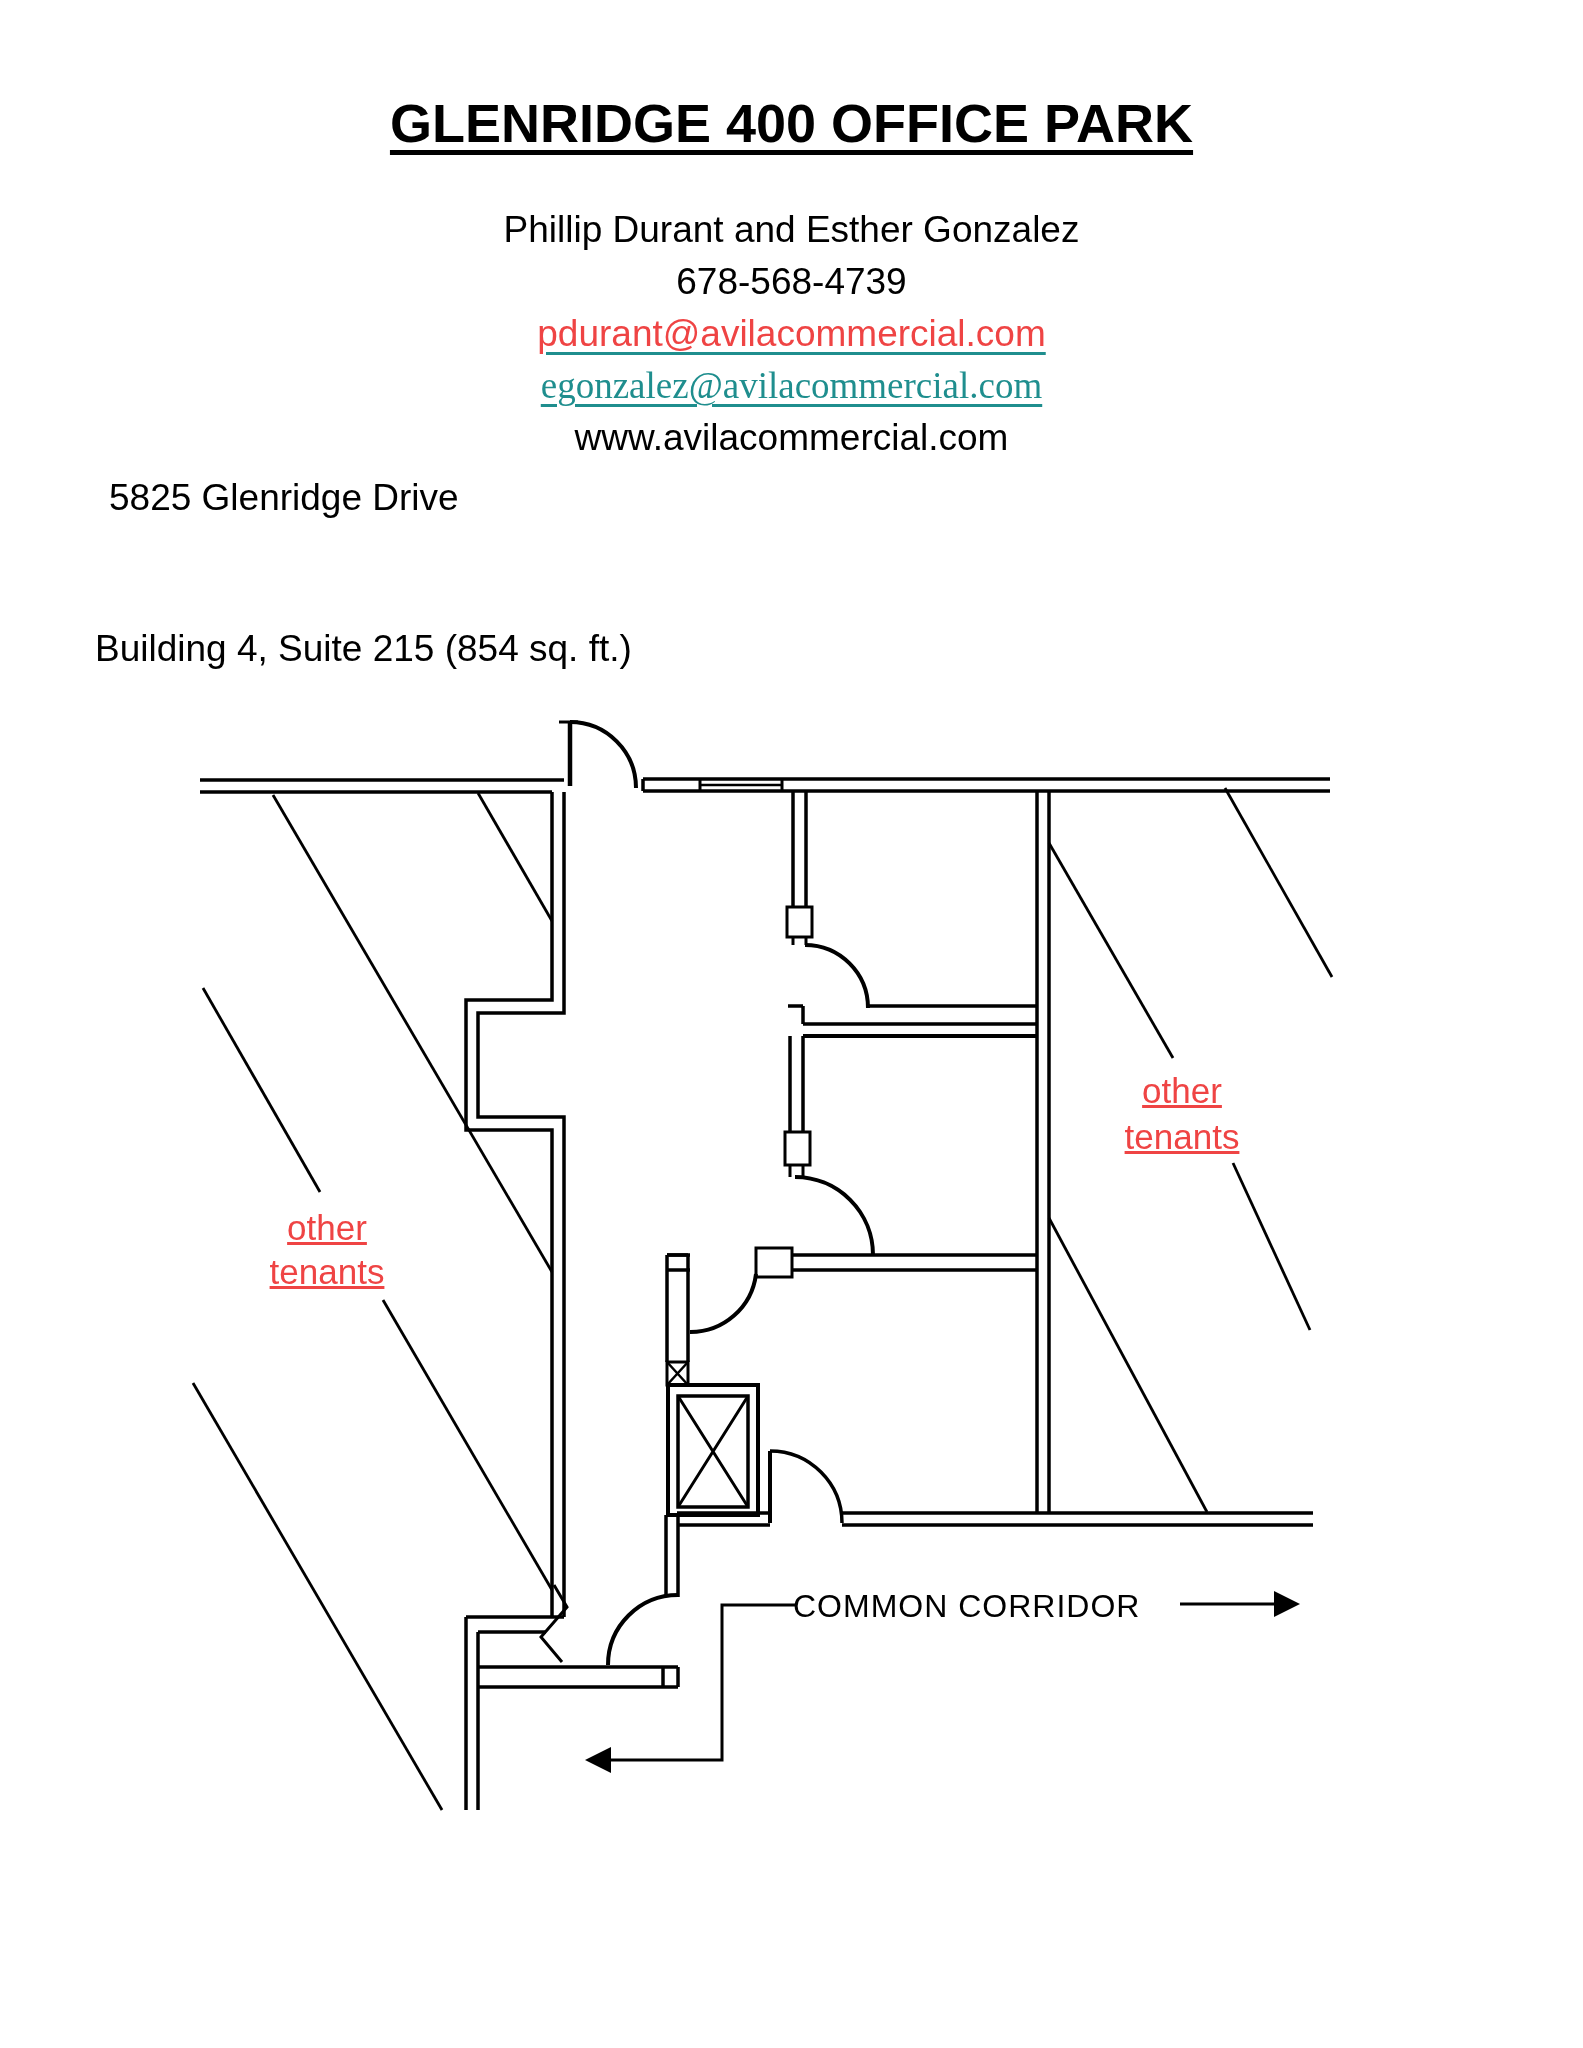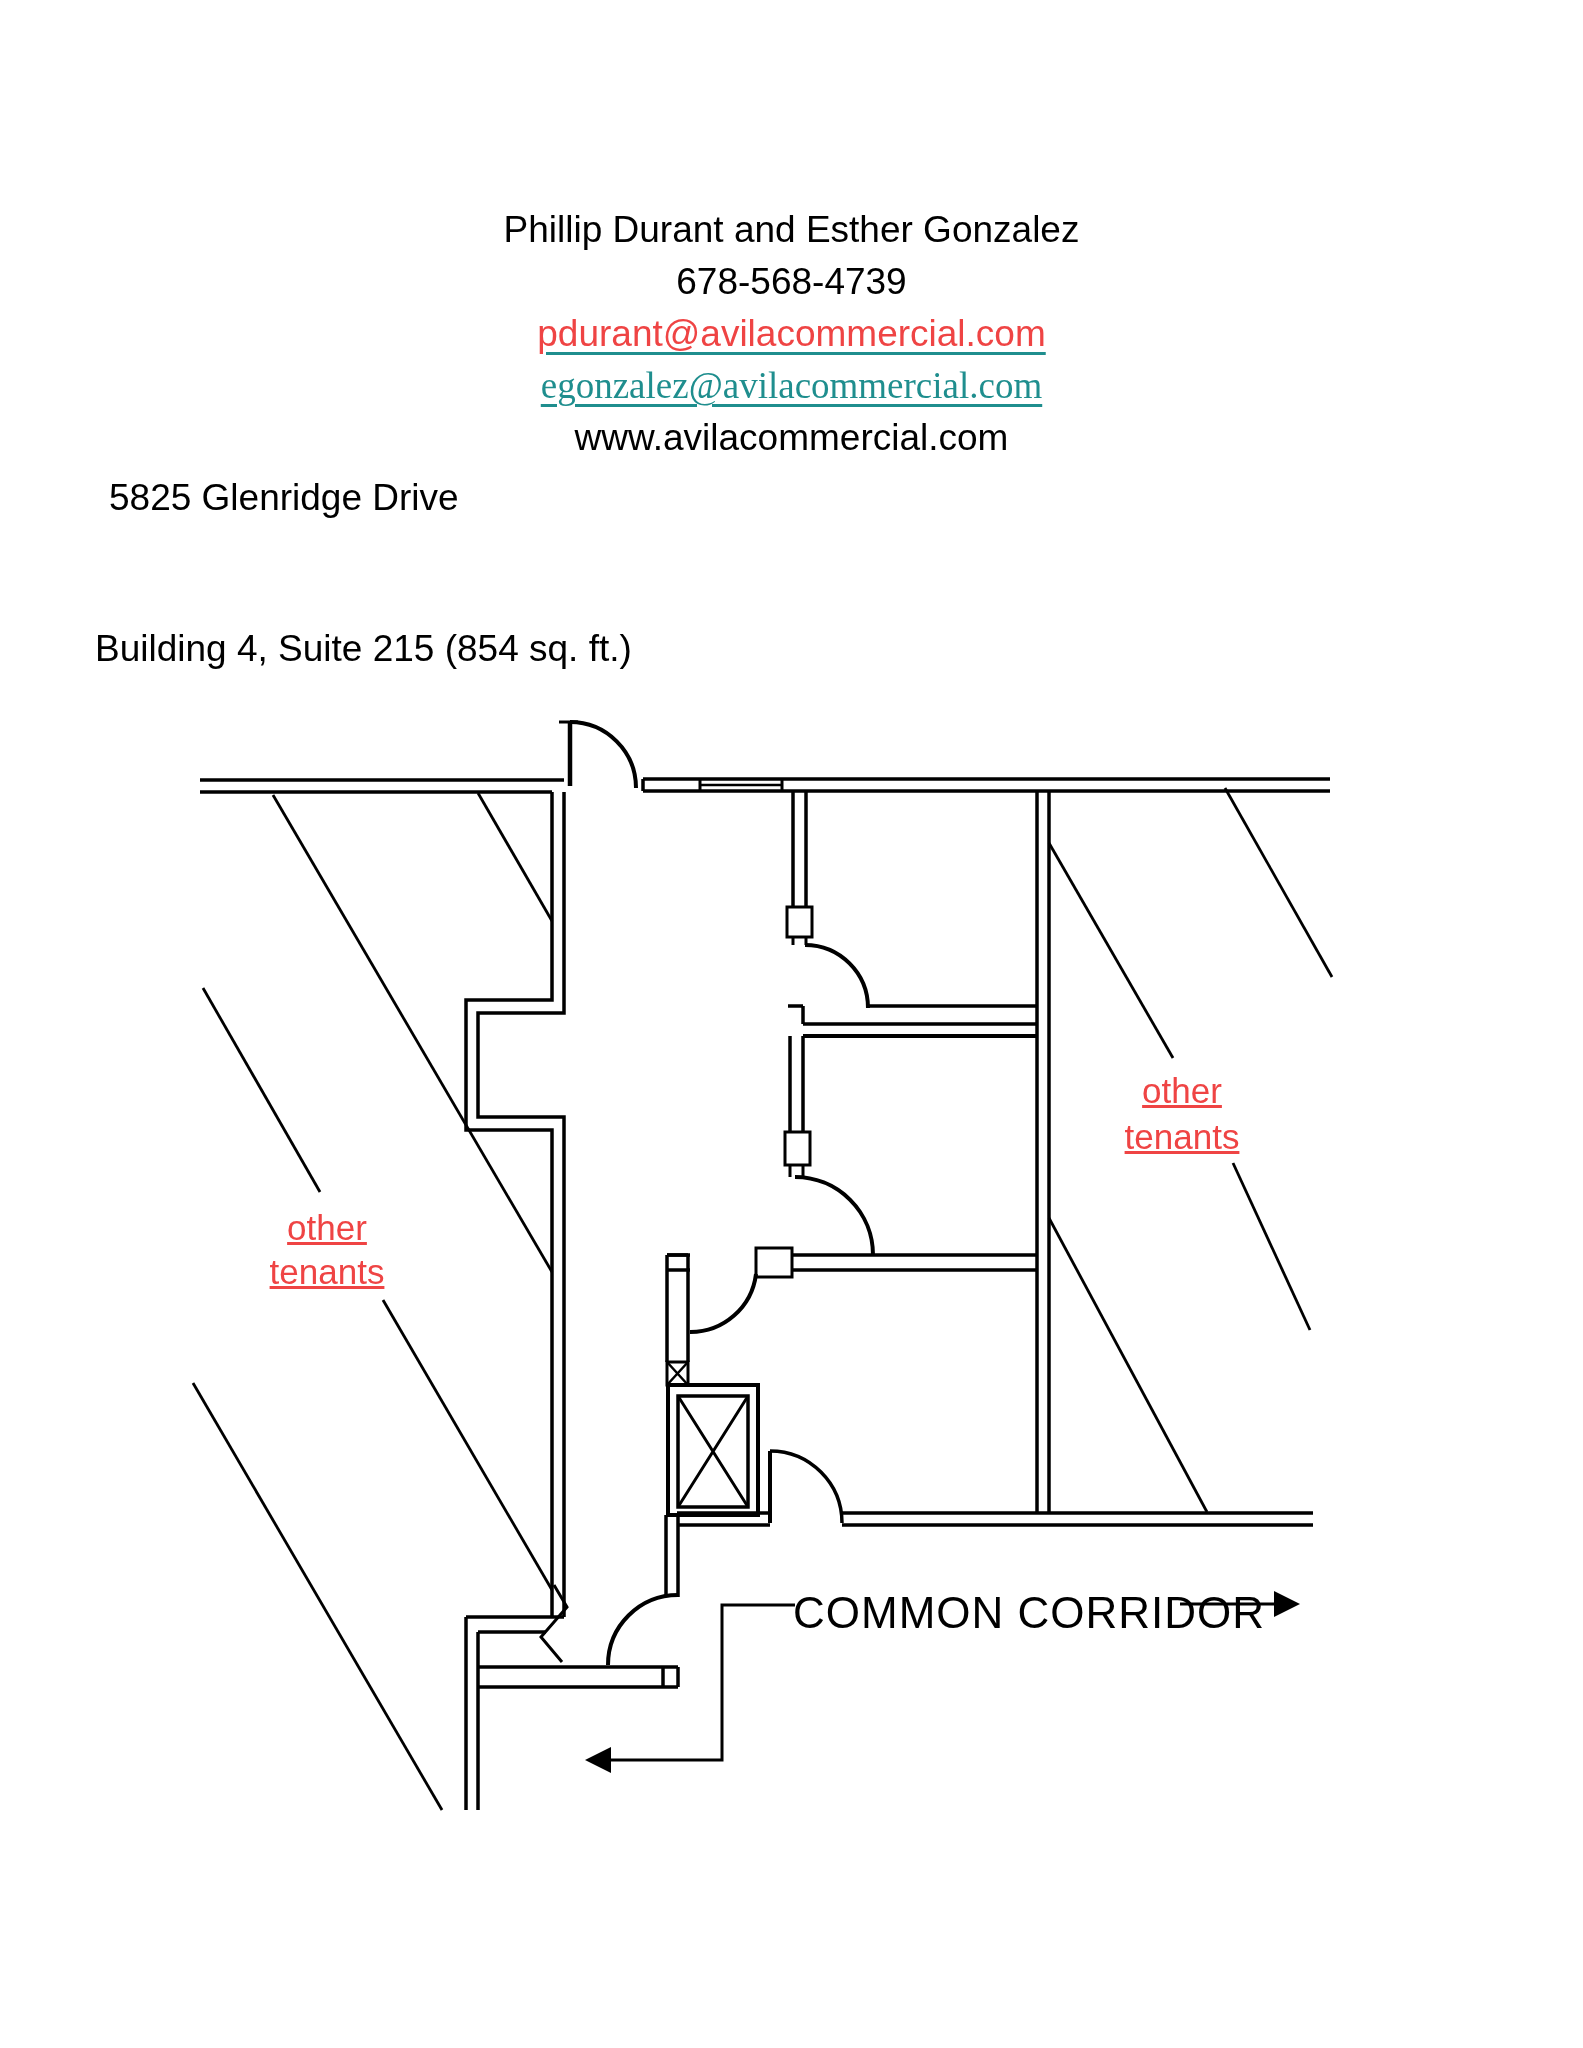--- a/index.html
+++ b/index.html
@@ -17,27 +17,28 @@
   .email-link{
     text-decoration:underline;text-decoration-thickness:3px;text-underline-offset:6px;
     cursor:pointer;
   }
   #address-block{left:109px;top:470px;font-size:37px;line-height:55px;text-align:left;}
   #unit-line{left:95px;top:628px;font-size:37px;}
   #plan-svg{left:0;top:0;width:1583px;height:2048px;}
   .plan-label{font-size:35px;color:#ef4444;text-decoration:underline;}
   #label-left{left:217px;top:1206px;width:220px;text-align:center;line-height:44px;}
   #label-right{left:1072px;top:1068px;width:220px;text-align:center;line-height:46px;}
-  #corridor-label{left:793px;top:1588px;font-size:44px;letter-spacing:1px;white-space:nowrap;}
+  #corridor-label{left:793px;top:1588px;font-size:32px;letter-spacing:1px;white-space:nowrap;}
 </style>
 </head>
 <body>
 
 <div id="page">
 
+  <div id="title" class="abs centered">GLENRIDGE 400 OFFICE PARK</div>
 
   <div id="contact-block" class="abs centered">
     <div>Phillip Durant and Esther Gonzalez</div>
     <div>678-568-4739</div>
     <div><span class="email-link" style="color: #ef4444; text-decoration-color: rgb(31, 142, 142);">pdurant@avilacommercial.com</span></div>
     <div><span class="email-link" style="color: rgb(31, 142, 142); text-decoration-color: rgb(31, 142, 142); font-family: Liberation Serif, serif;">egonzalez@avilacommercial.com</span></div>
     <div>www.avilacommercial.com</div>
   </div>
 
   <div id="address-block" class="abs">

